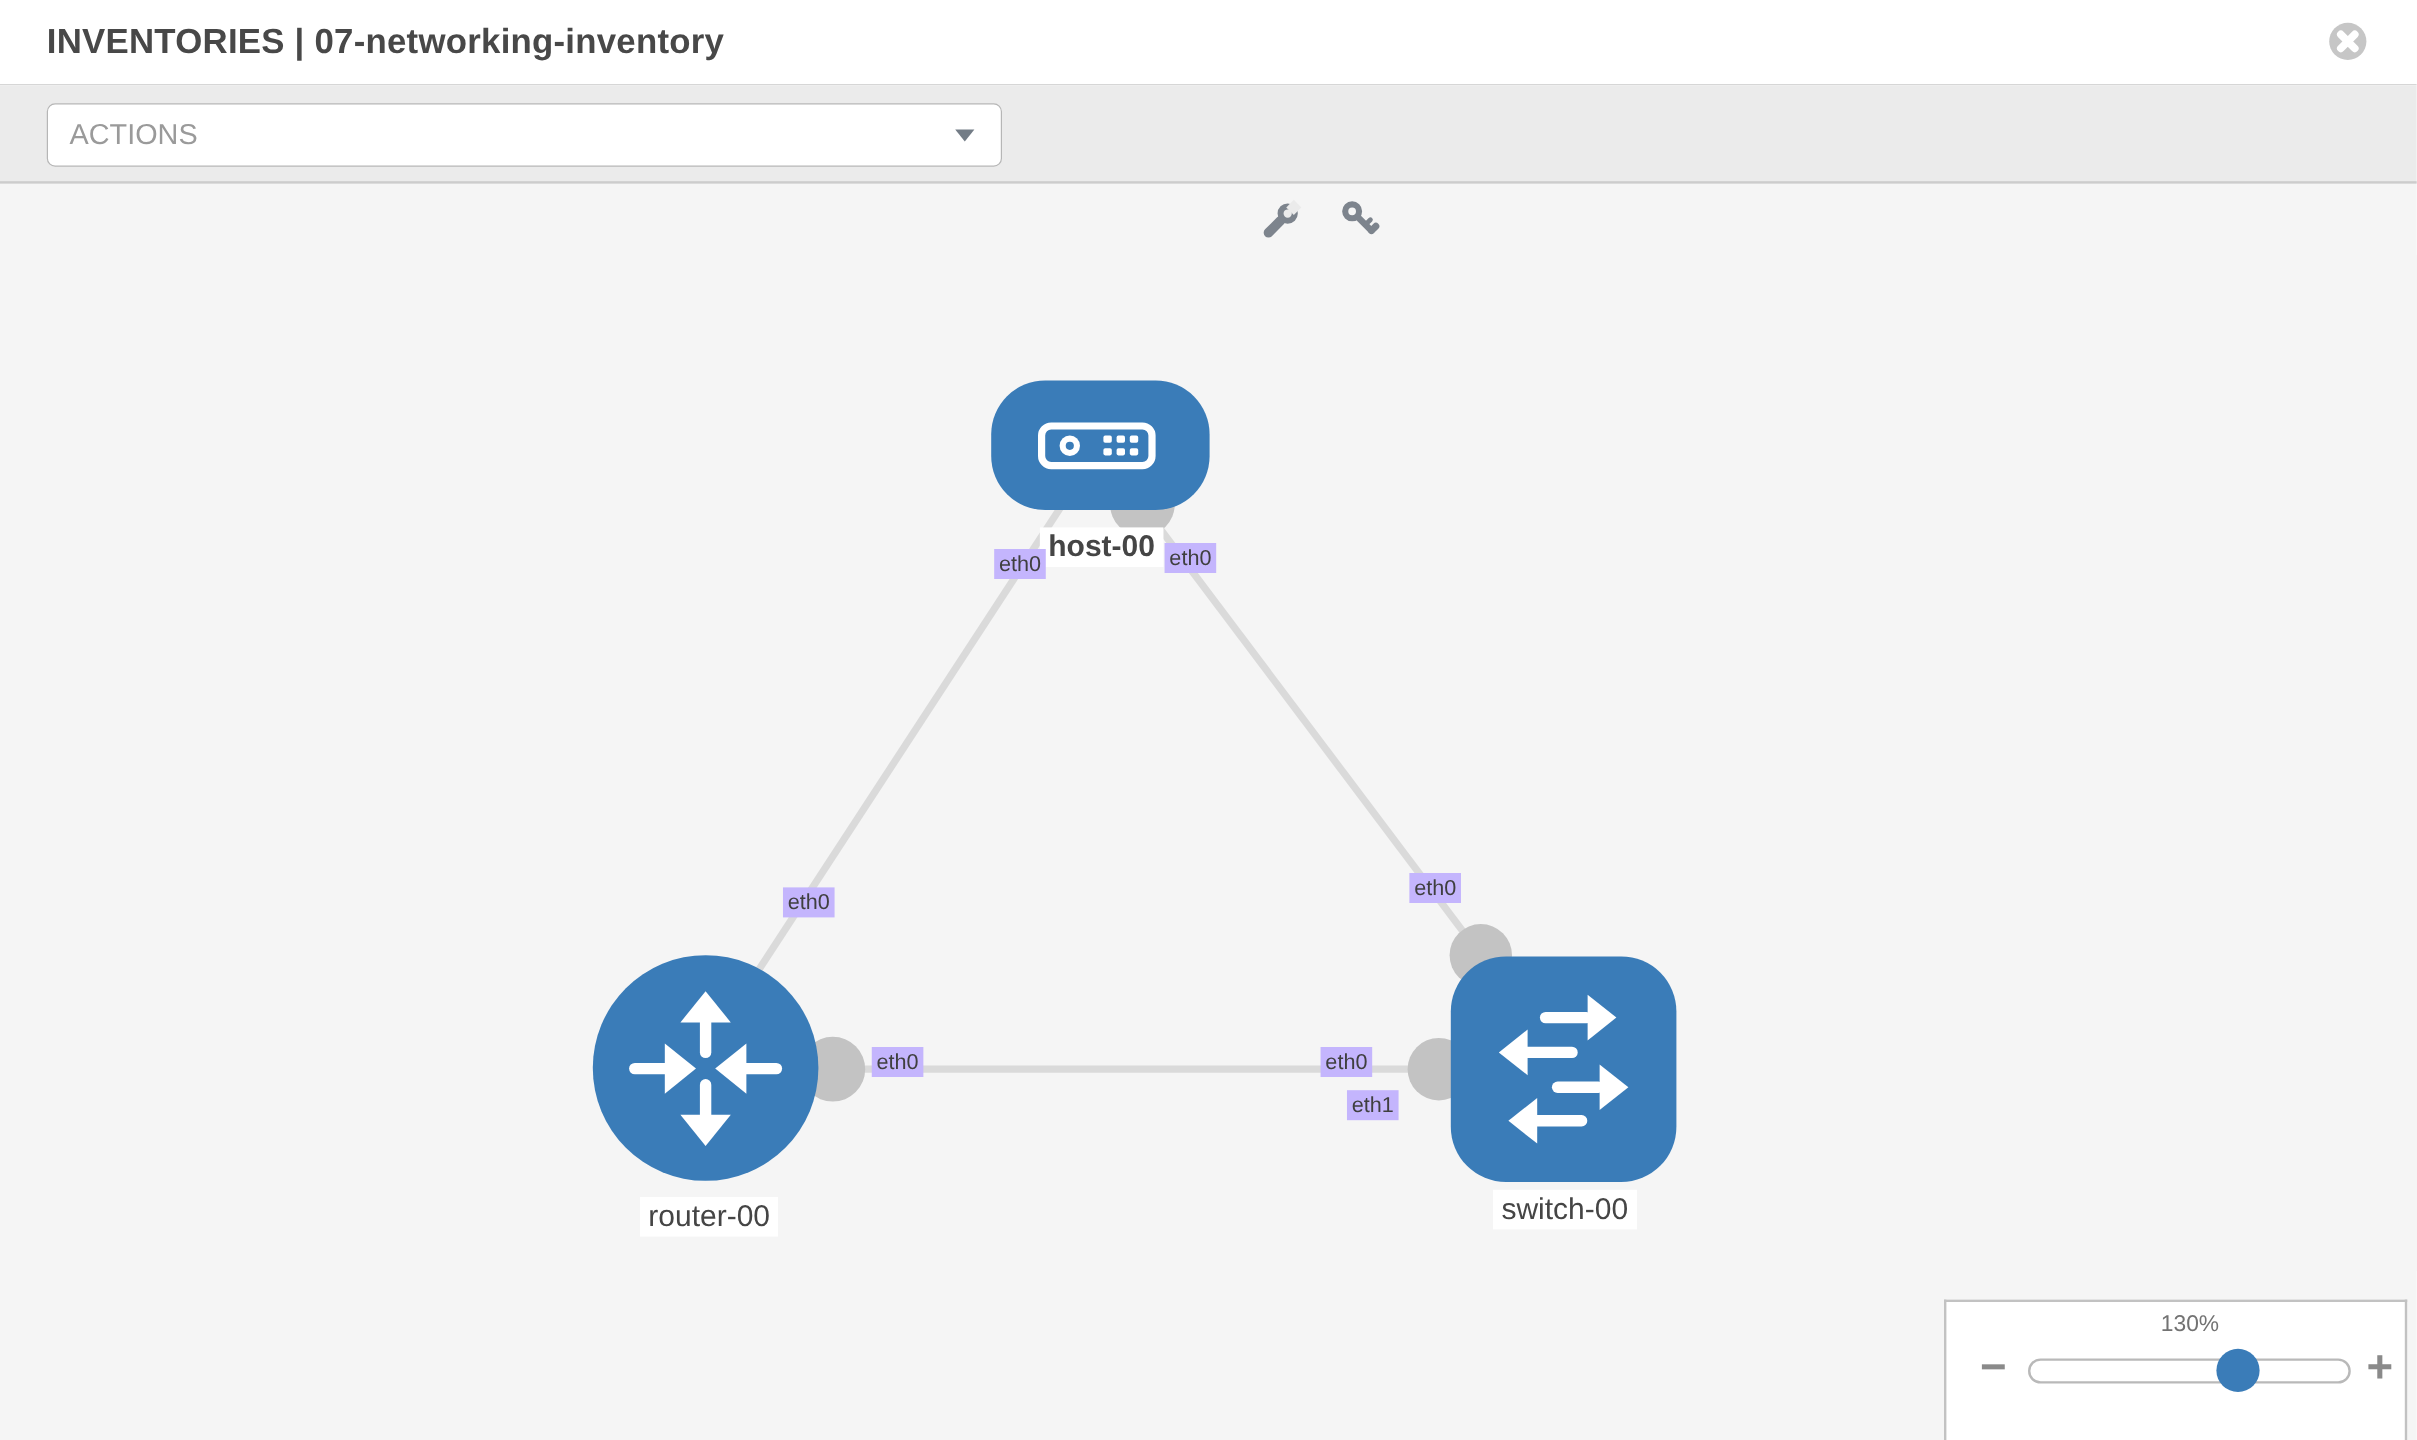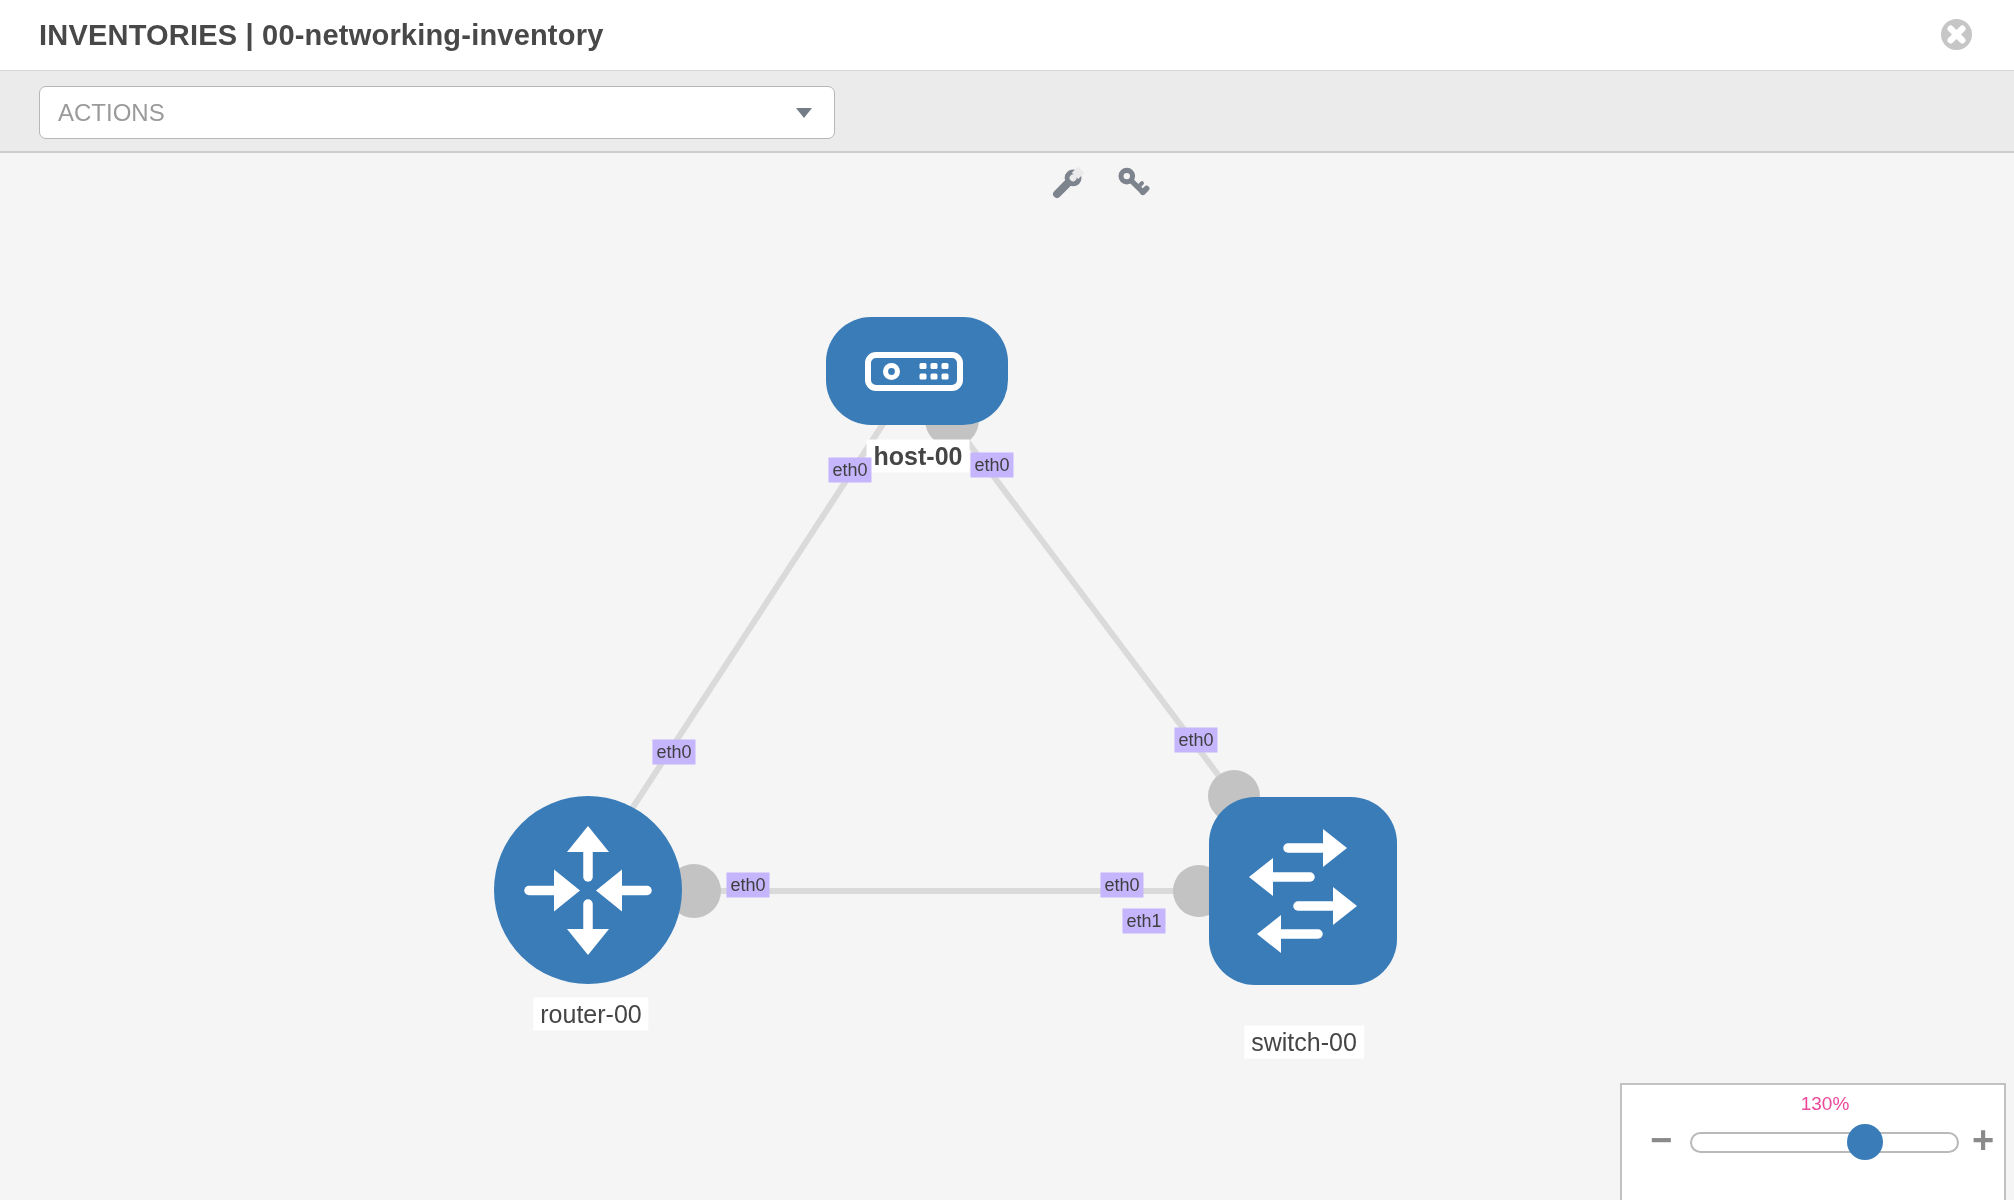--- a/index.html
+++ b/index.html
@@ -28,34 +28,34 @@
   .canvas{position:absolute;left:0;top:153px;width:2014px;height:1047px;background:#f5f5f5;z-index:1;}
   .topo-svg{position:absolute;left:0;top:153px;z-index:2;}
 
   
   .node-label{position:absolute;transform:translate(-50%,-50%);background:#ffffff;color:#454545;font-size:25px;padding:2px 7px;white-space:nowrap;z-index:4;}
   .iface-label{position:absolute;transform:translate(-50%,-50%);background:#c4b5fd;color:#3f3f3f;font-size:18px;padding:2px 4px;white-space:nowrap;z-index:4;}
   .iface-front{z-index:5;margin-top:36px;}
 
   
   .zoom-panel{position:absolute;left:1620px;top:1083px;width:386px;height:117px;background:#ffffff;border:2px solid #c2c2c2;border-bottom:none;box-sizing:border-box;z-index:6;}
-  .zoom-level{position:absolute;left:68px;top:8px;width:270px;text-align:center;font-size:19px;color:#ec4899;}
+  .zoom-level{position:absolute;left:68px;top:8px;width:270px;text-align:center;font-size:19px;color:#737373;}
   .zoom-minus,.zoom-plus{position:absolute;top:36px;font-size:38px;font-weight:bold;color:#8a8a8a;line-height:1;cursor:pointer;}
   .zoom-minus{left:28px;}
   .zoom-plus{left:350px;}
   .zoom-track{position:absolute;left:68px;top:47px;width:269px;height:21px;background:#ffffff;border:2px solid #b9b9b9;border-radius:12px;box-sizing:border-box;cursor:pointer;}
   .zoom-thumb{position:absolute;left:155px;top:-10px;width:36px;height:36px;border-radius:50%;background:#3a7cb8;cursor:grab;}
 </style>
 </head>
 <body>
 
 <div class="page">
 
   <div class="header">
-    <div class="page-title">INVENTORIES | 00-networking-inventory</div>
+    <div class="page-title">INVENTORIES | 07-networking-inventory</div>
     <svg class="close-btn" viewBox="0 0 33 33">
       <circle cx="16.5" cy="16.5" r="15.5" fill="#c6c6c6"></circle>
       <line x1="10.7" y1="10.7" x2="22.3" y2="22.3" stroke="#ffffff" stroke-width="6.4" stroke-linecap="round"></line>
       <line x1="22.3" y1="10.7" x2="10.7" y2="22.3" stroke="#ffffff" stroke-width="6.4" stroke-linecap="round"></line>
     </svg>
   </div>
 
   <div class="toolbar">
     <div class="dropdown dd-actions">
       <span class="dd-label">ACTIONS</span>
@@ -142,21 +142,21 @@
         <line x1="1298" y1="906" x2="1332" y2="906"></line>
         <polygon points="1357,906 1333,887 1333,925" stroke="none"></polygon>
         <line x1="1318" y1="934" x2="1280" y2="934"></line>
         <polygon points="1257,934 1281,915 1281,953" stroke="none"></polygon>
       </g>
     </g>
   </svg>
 
   <div class="node-label" style="left:918px;top:456px;font-weight:bold;">host-00</div>
   <div class="node-label" style="left:591px;top:1014px;">router-00</div>
-  <div class="node-label" style="left:1304px;top:1042px;">switch-00</div>
+  <div class="node-label" style="left:1304px;top:1008px;">switch-00</div>
 
   <div class="iface-label" style="left:850px;top:470px;">eth0</div>
   <div class="iface-label" style="left:992px;top:465px;">eth0</div>
   <div class="iface-label" style="left:674px;top:752px;">eth0</div>
   <div class="iface-label" style="left:1196px;top:740px;">eth0</div>
   <div class="iface-label" style="left:748px;top:885px;">eth0</div>
   <div class="iface-label" style="left:1122px;top:885px;">eth0</div>
   <div class="iface-label iface-front" style="left:1144px;top:885px;">eth1</div>
 
   <div class="zoom-panel">

